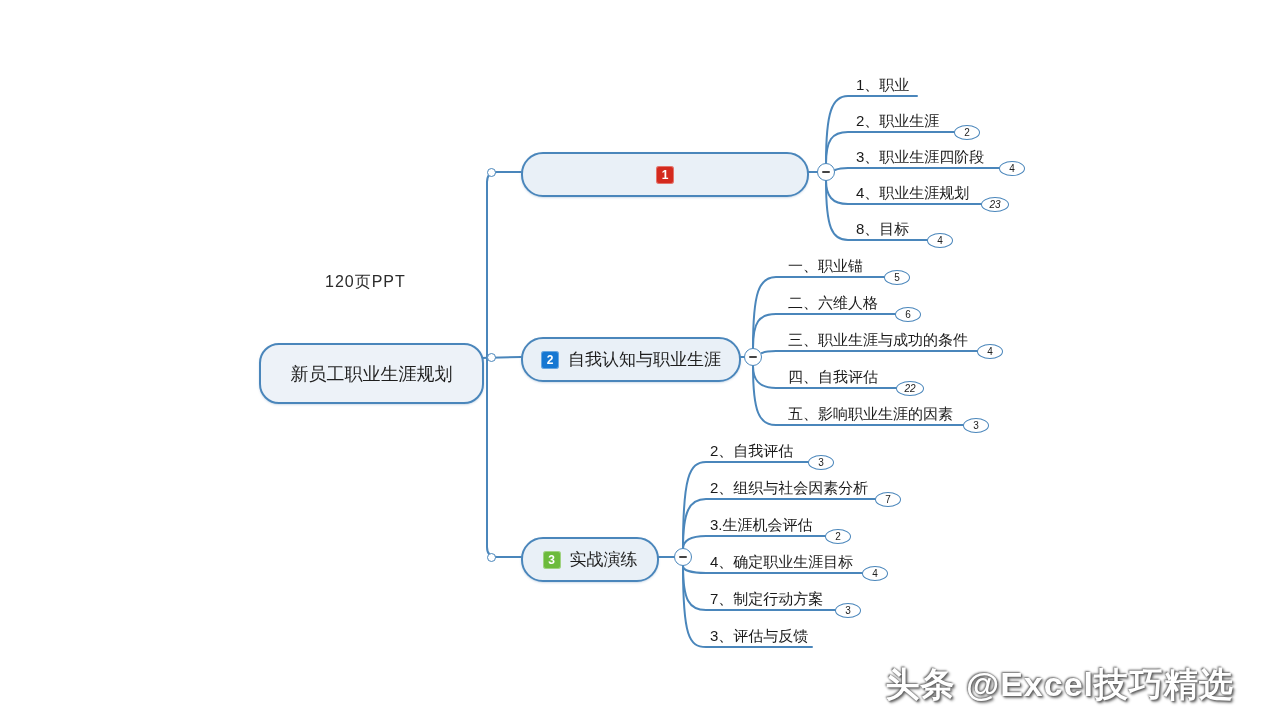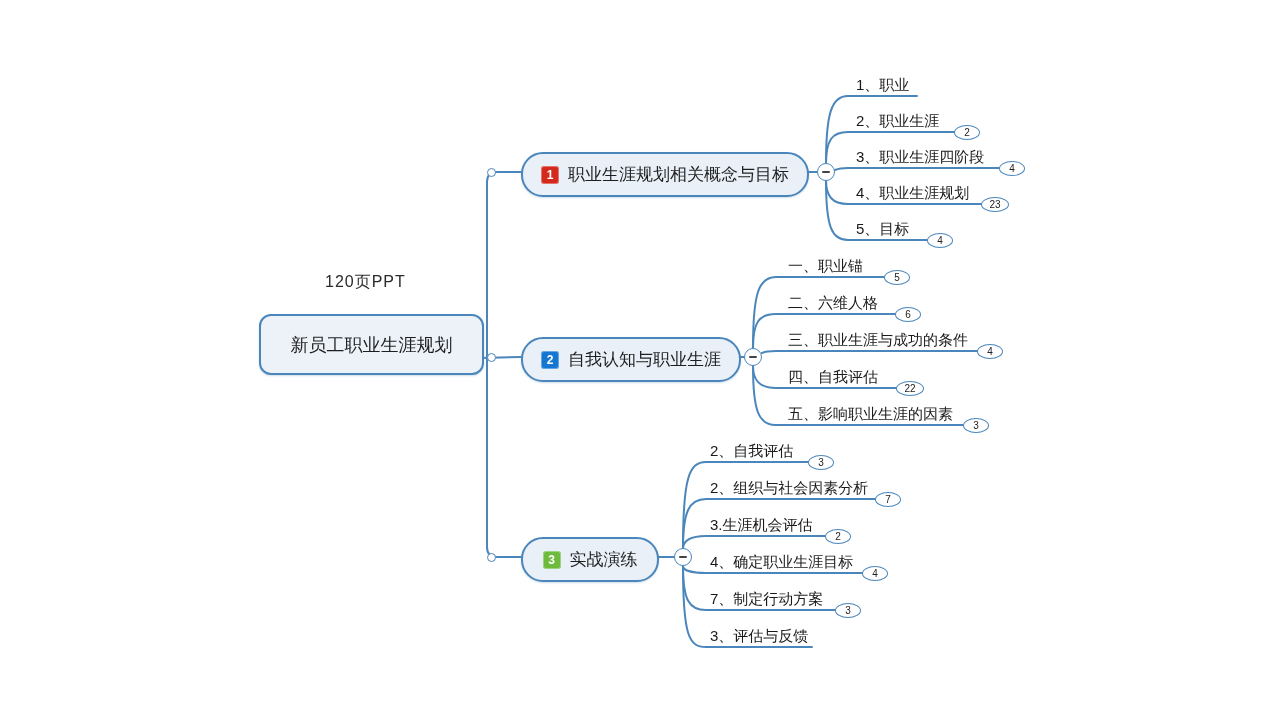--- a/index.html
+++ b/index.html
@@ -9,22 +9,22 @@
   }
   .canvas{position:absolute;left:0;top:0;width:1280px;height:720px;}
   svg.wires{position:absolute;left:0;top:0;z-index:1;}
 
   .note{
     position:absolute;left:325px;top:272px;z-index:3;
     font-size:16px;color:#2b2b2b;letter-spacing:1px;
   }
 
   .root-node{
-    position:absolute;left:259px;top:314px;width:221px;height:57px;z-index:3;
-    background:#edf2f8;border:2px solid #4a86bb;border-radius:12px;
+    position:absolute;left:259px;top:343px;width:221px;height:57px;z-index:3;
+    background:#edf2f8;border:2px solid #4a86bb;border-radius:20px;
     display:flex;align-items:center;justify-content:center;
     box-shadow:0 1px 2px rgba(70,120,170,0.25);
   }
   .root-node .label{font-size:18px;color:#1e1e1e;}
 
   .branch-node{
     position:absolute;height:41px;z-index:3;
     background:#e9f0f7;border:2px solid #4a86bb;border-radius:22px;
     display:flex;align-items:center;justify-content:center;gap:9px;
     box-shadow:0 1px 2px rgba(70,120,170,0.25);
@@ -45,21 +45,21 @@
     font-size:15px;color:#1a1a1a;white-space:nowrap;
   }
 
   .count-badge{
     position:absolute;z-index:3;width:26px;height:15px;
     background:#ffffff;border:1.5px solid #4a86bb;border-radius:50%;
     box-sizing:border-box;
     display:flex;align-items:center;justify-content:center;
     font-size:10px;color:#222;
   }
-  .count-badge.wide{width:28px;}
+  .count-badge.wide{width:28px;font-style:italic;}
 
   .collapse-btn{
     position:absolute;z-index:4;width:18px;height:18px;border-radius:50%;
     background:#ffffff;border:1.5px solid #4a86bb;box-sizing:border-box;
     display:flex;align-items:center;justify-content:center;cursor:pointer;
   }
   .collapse-btn .bar{width:8px;height:2px;background:#444;border-radius:1px;}
 
   .junction-dot{
     position:absolute;z-index:4;width:9px;height:9px;border-radius:50%;
@@ -117,31 +117,30 @@
   <div class="junction-dot" style="left:487px;top:553px"></div>
 
   <div class="note">120页PPT</div>
 
   <div class="root-node">
     <span class="label">新员工职业生涯规划</span>
   </div>
 
   <div class="branch-node" style="left:521px;top:152px;width:284px">
     <span class="num-badge badge-red">1</span>
-    <span class="label">职业生涯规划相关概念与目标</span>
   </div>
   <div class="collapse-btn" style="left:817px;top:163px">
       <span class="bar"></span>
     </div>
 
   <div class="child-label" style="left:856px;top:75px">1、职业</div>
   <div class="child-label" style="left:856px;top:111px">2、职业生涯</div>
   <div class="child-label" style="left:856px;top:147px">3、职业生涯四阶段</div>
   <div class="child-label" style="left:856px;top:183px">4、职业生涯规划</div>
-  <div class="child-label" style="left:856px;top:219px">5、目标</div>
+  <div class="child-label" style="left:856px;top:219px">8、目标</div>
 
   <div class="count-badge" style="left:954px;top:125px">2</div>
   <div class="count-badge" style="left:999px;top:161px">4</div>
   <div class="count-badge wide" style="left:981px;top:197px">23</div>
   <div class="count-badge" style="left:927px;top:233px">4</div>
 
   <div class="branch-node" style="left:521px;top:337px;width:216px">
     <span class="num-badge badge-blue">2</span>
     <span class="label">自我认知与职业生涯</span>
   </div>
@@ -175,14 +174,15 @@
   <div class="child-label" style="left:710px;top:552px">4、确定职业生涯目标</div>
   <div class="child-label" style="left:710px;top:589px">7、制定行动方案</div>
   <div class="child-label" style="left:710px;top:626px">3、评估与反馈</div>
 
   <div class="count-badge" style="left:808px;top:455px">3</div>
   <div class="count-badge" style="left:875px;top:492px">7</div>
   <div class="count-badge" style="left:825px;top:529px">2</div>
   <div class="count-badge" style="left:862px;top:566px">4</div>
   <div class="count-badge" style="left:835px;top:603px">3</div>
 
+  <div class="watermark">头条 @Excel技巧精选</div>
 
 </div>
 
 </body></html>

